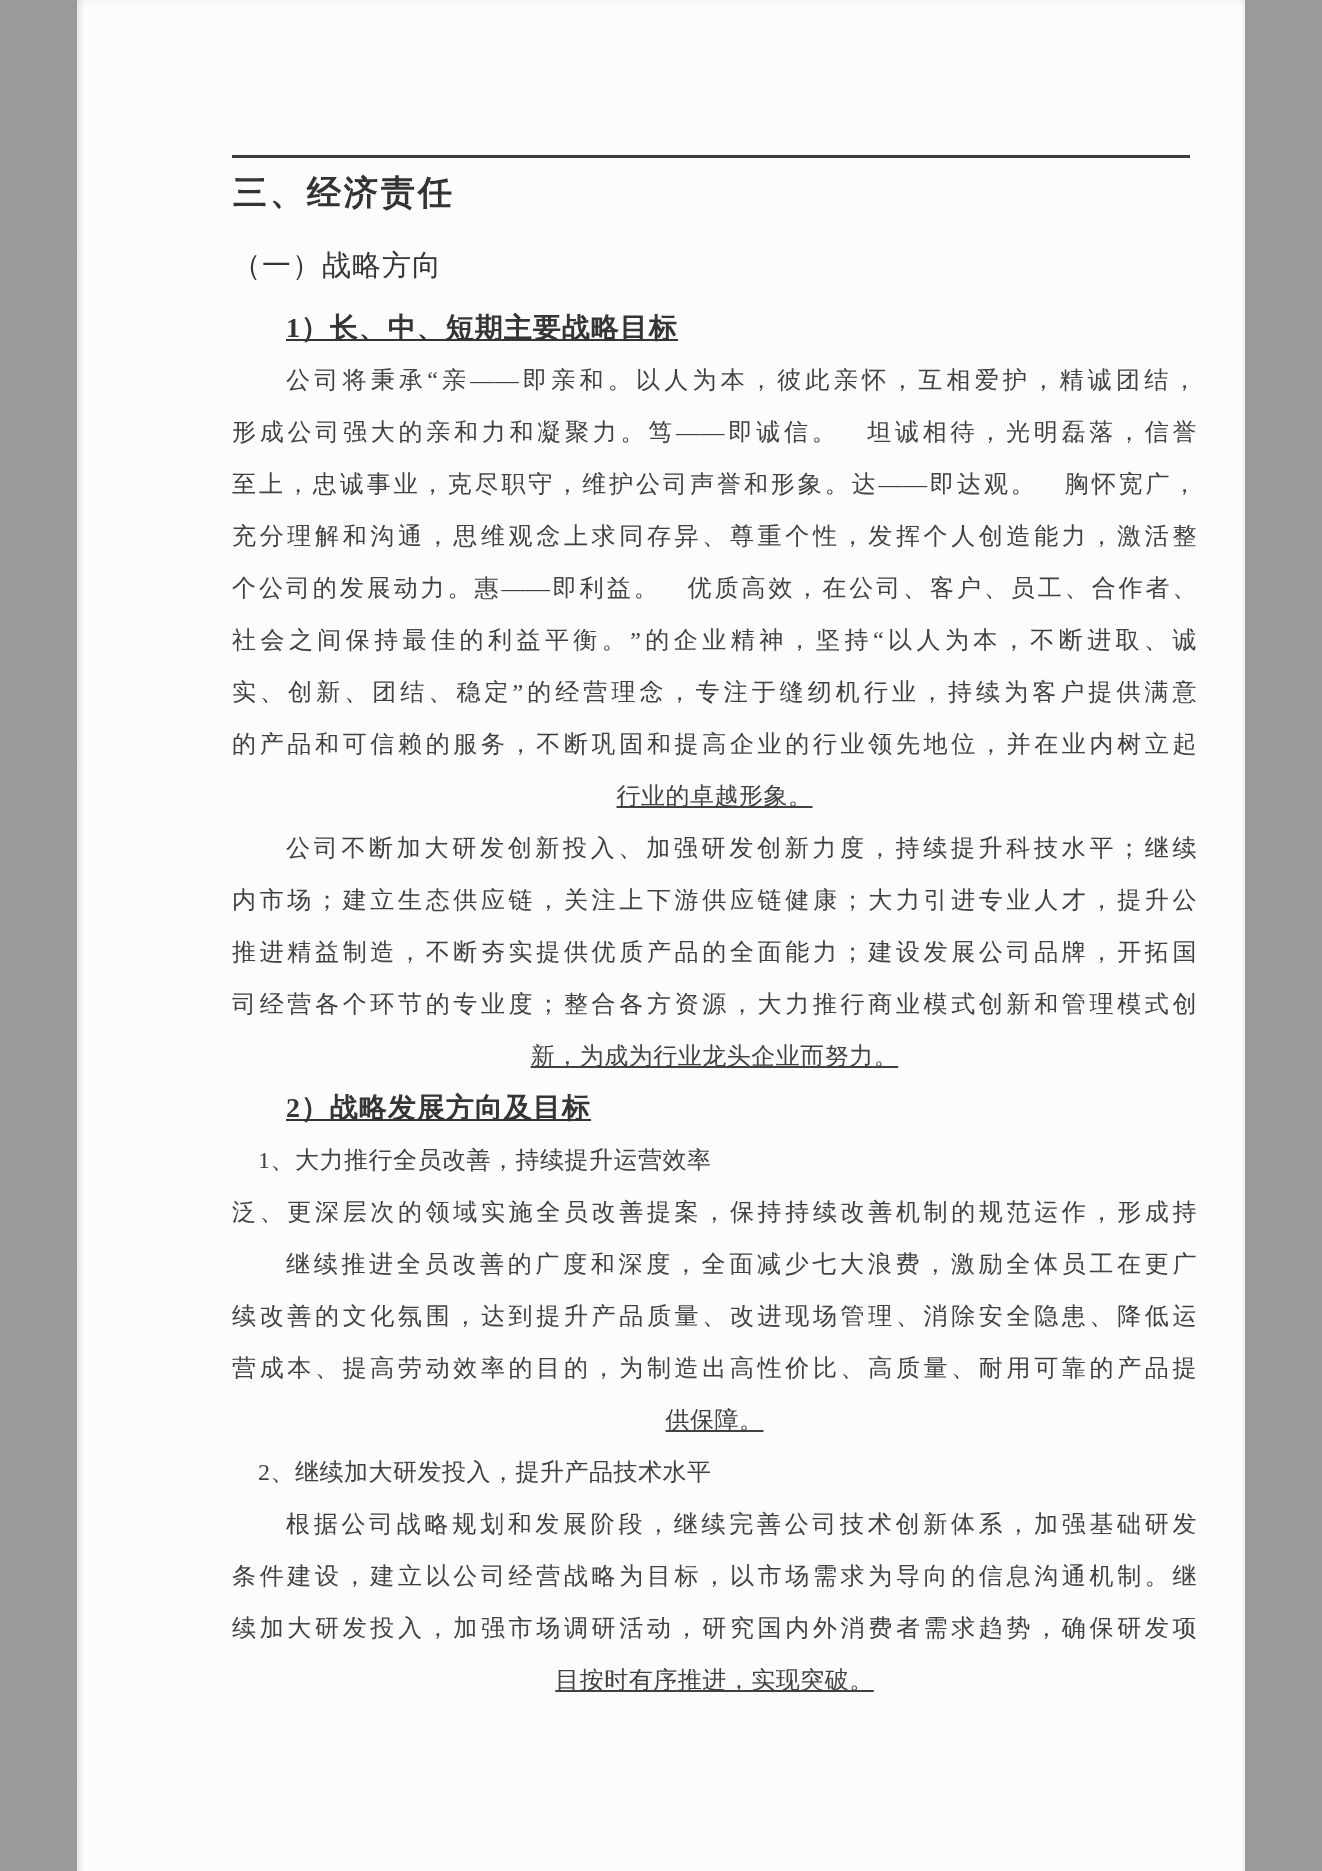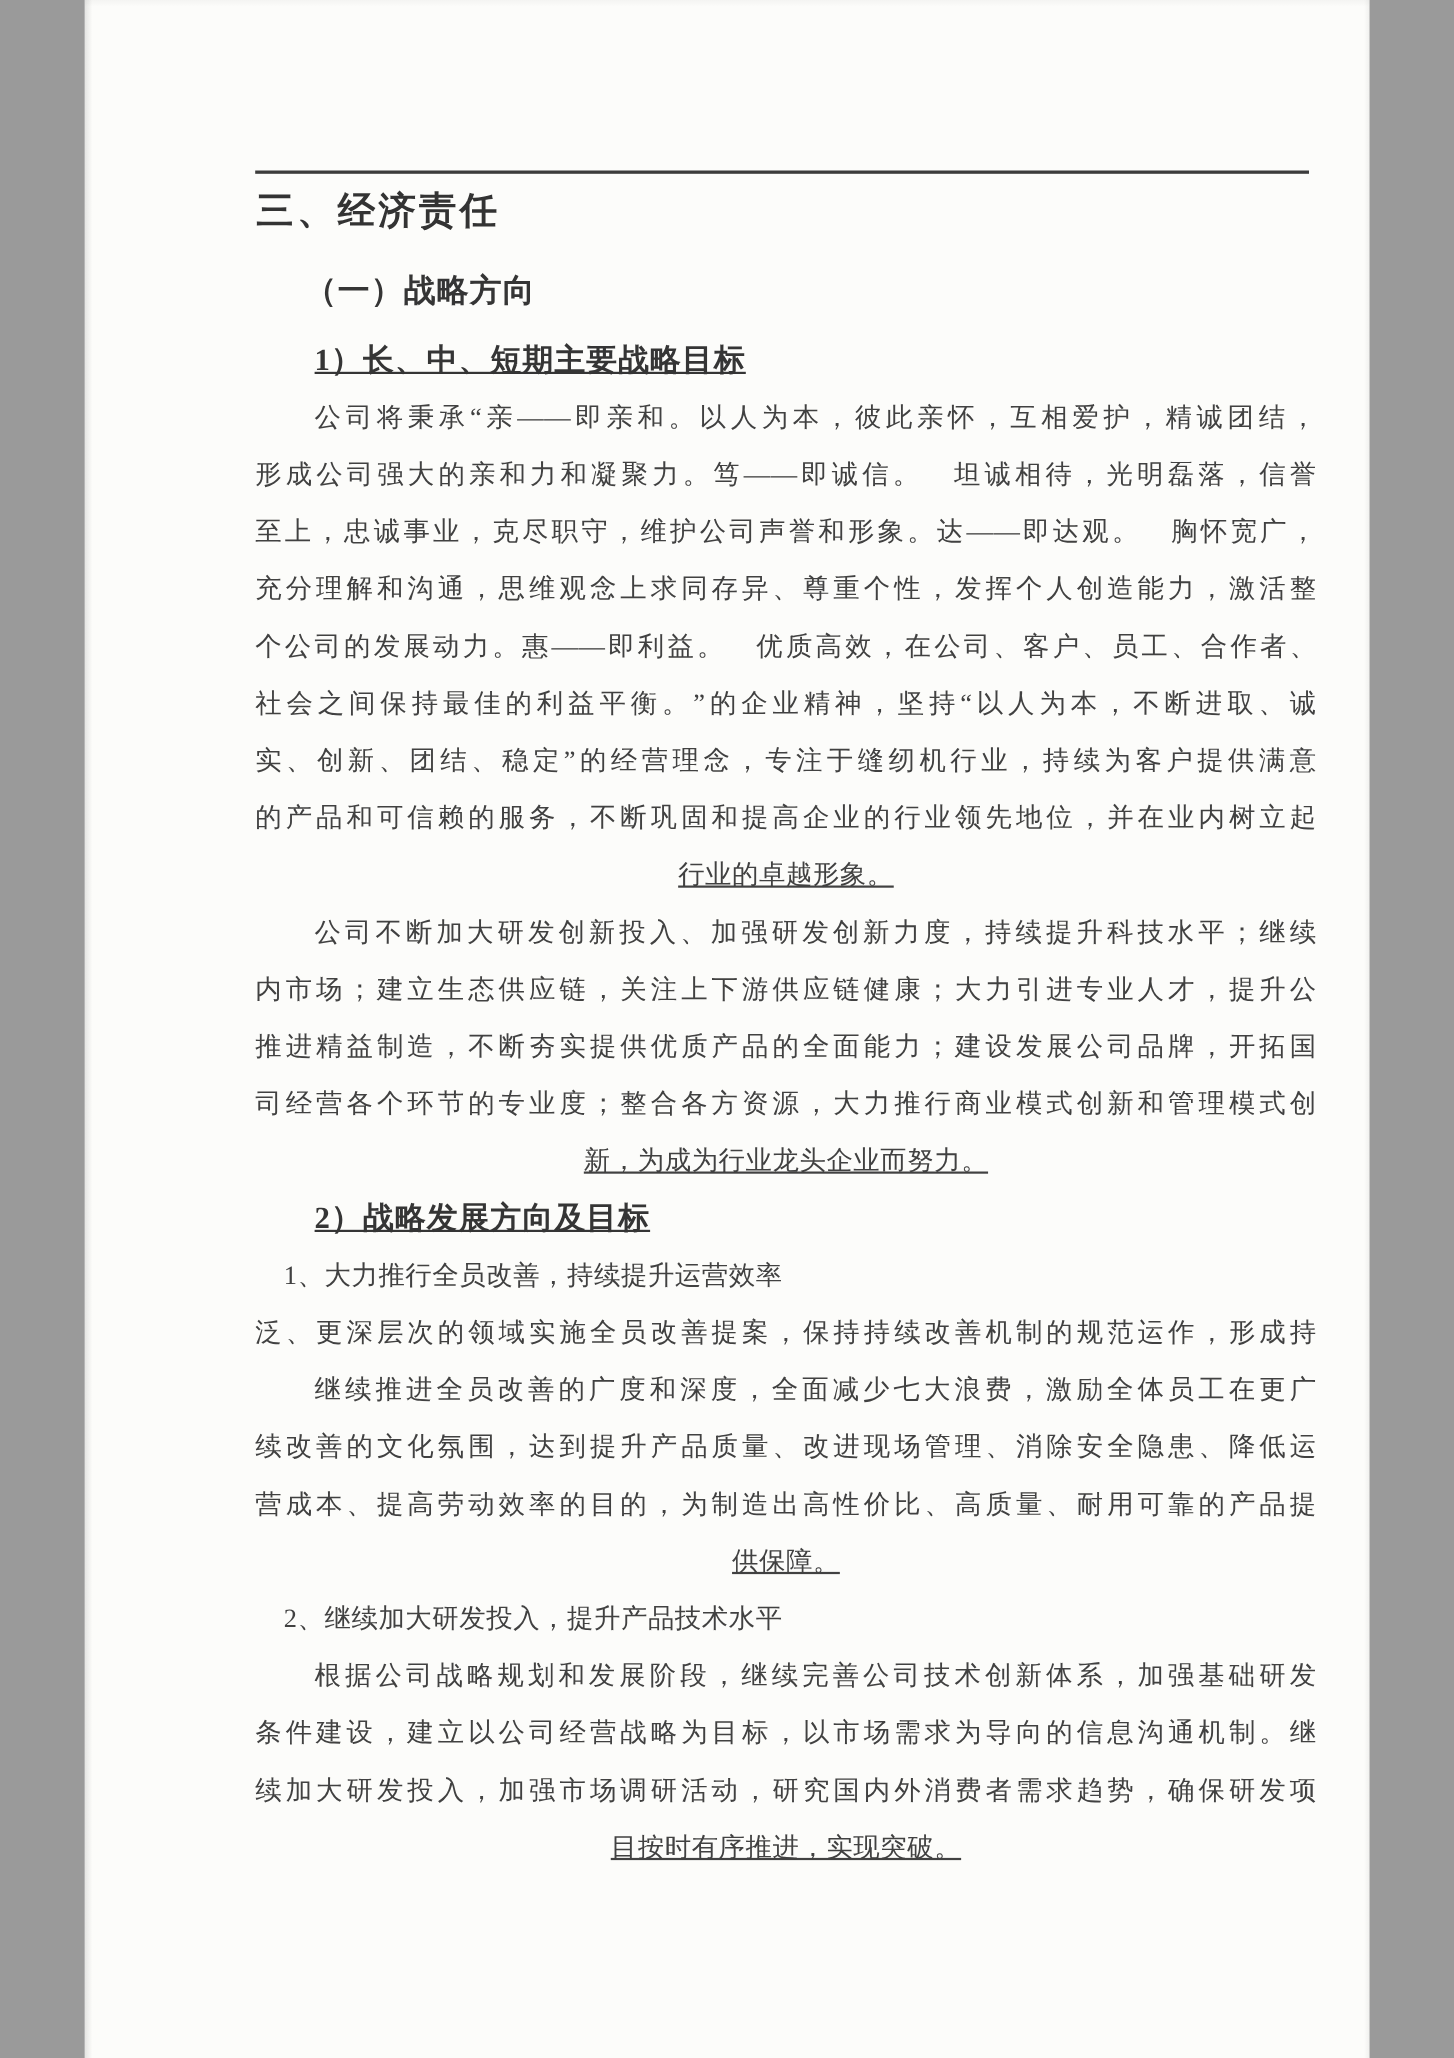--- a/index.html
+++ b/index.html
@@ -22,22 +22,22 @@
   }
   .content{position:absolute;left:155px;top:0;width:965px;}
   .rule{position:absolute;left:0;top:155px;width:958px;height:3px;background:#3c3c3c;}
   .h1{
     position:absolute;left:1px;top:172px;
     font-size:34px;line-height:42px;font-weight:bold;color:#333;
     letter-spacing:3px;white-space:nowrap;
   }
   .h2{
     position:absolute;left:0;top:246px;
-    font-size:29px;line-height:38px;font-weight:bold;color:#353535;
-    letter-spacing:1px;white-space:nowrap;margin-left:45px;
+    font-size:29px;line-height:38px;font-weight:normal;color:#353535;
+    letter-spacing:1px;white-space:nowrap;
   }
   .body-flow{position:absolute;left:0;top:302px;width:965px;}
   .row{
     height:52px;line-height:52px;
     font-size:24px;color:#414141;
     letter-spacing:.5px;
     text-justify:inter-character;
     overflow:visible;white-space:normal;
   }
   .row.first,.row.line{text-align:justify;text-align-last:justify;}

